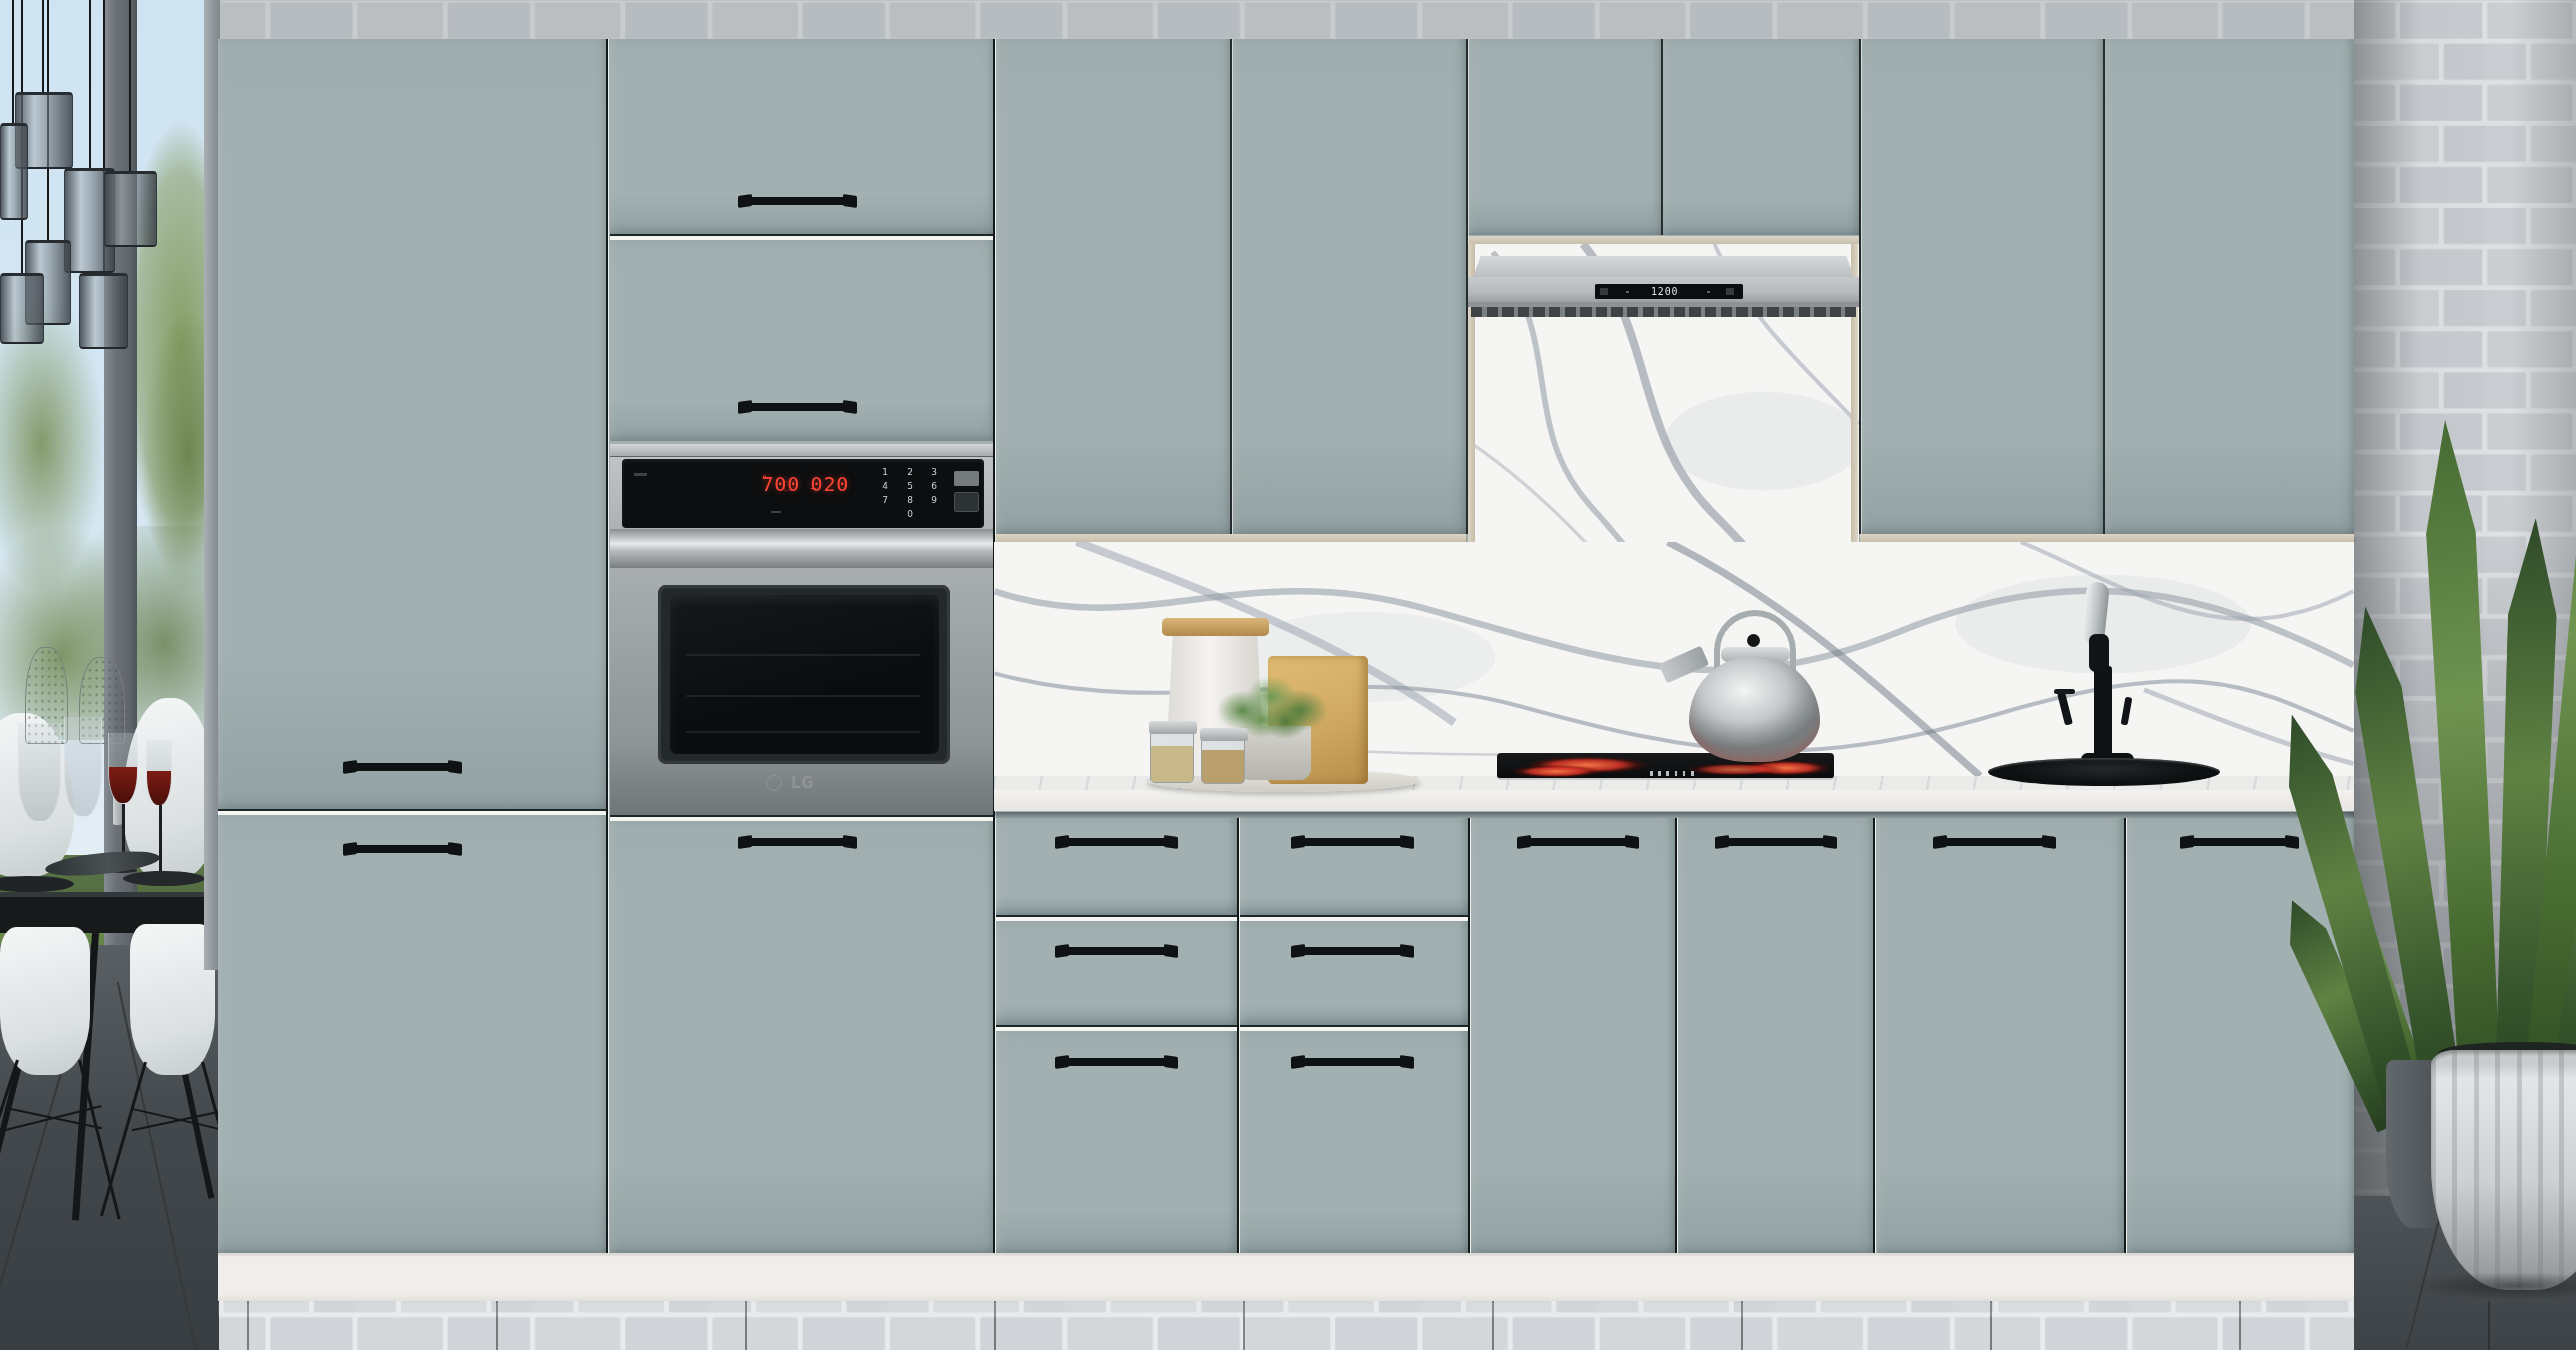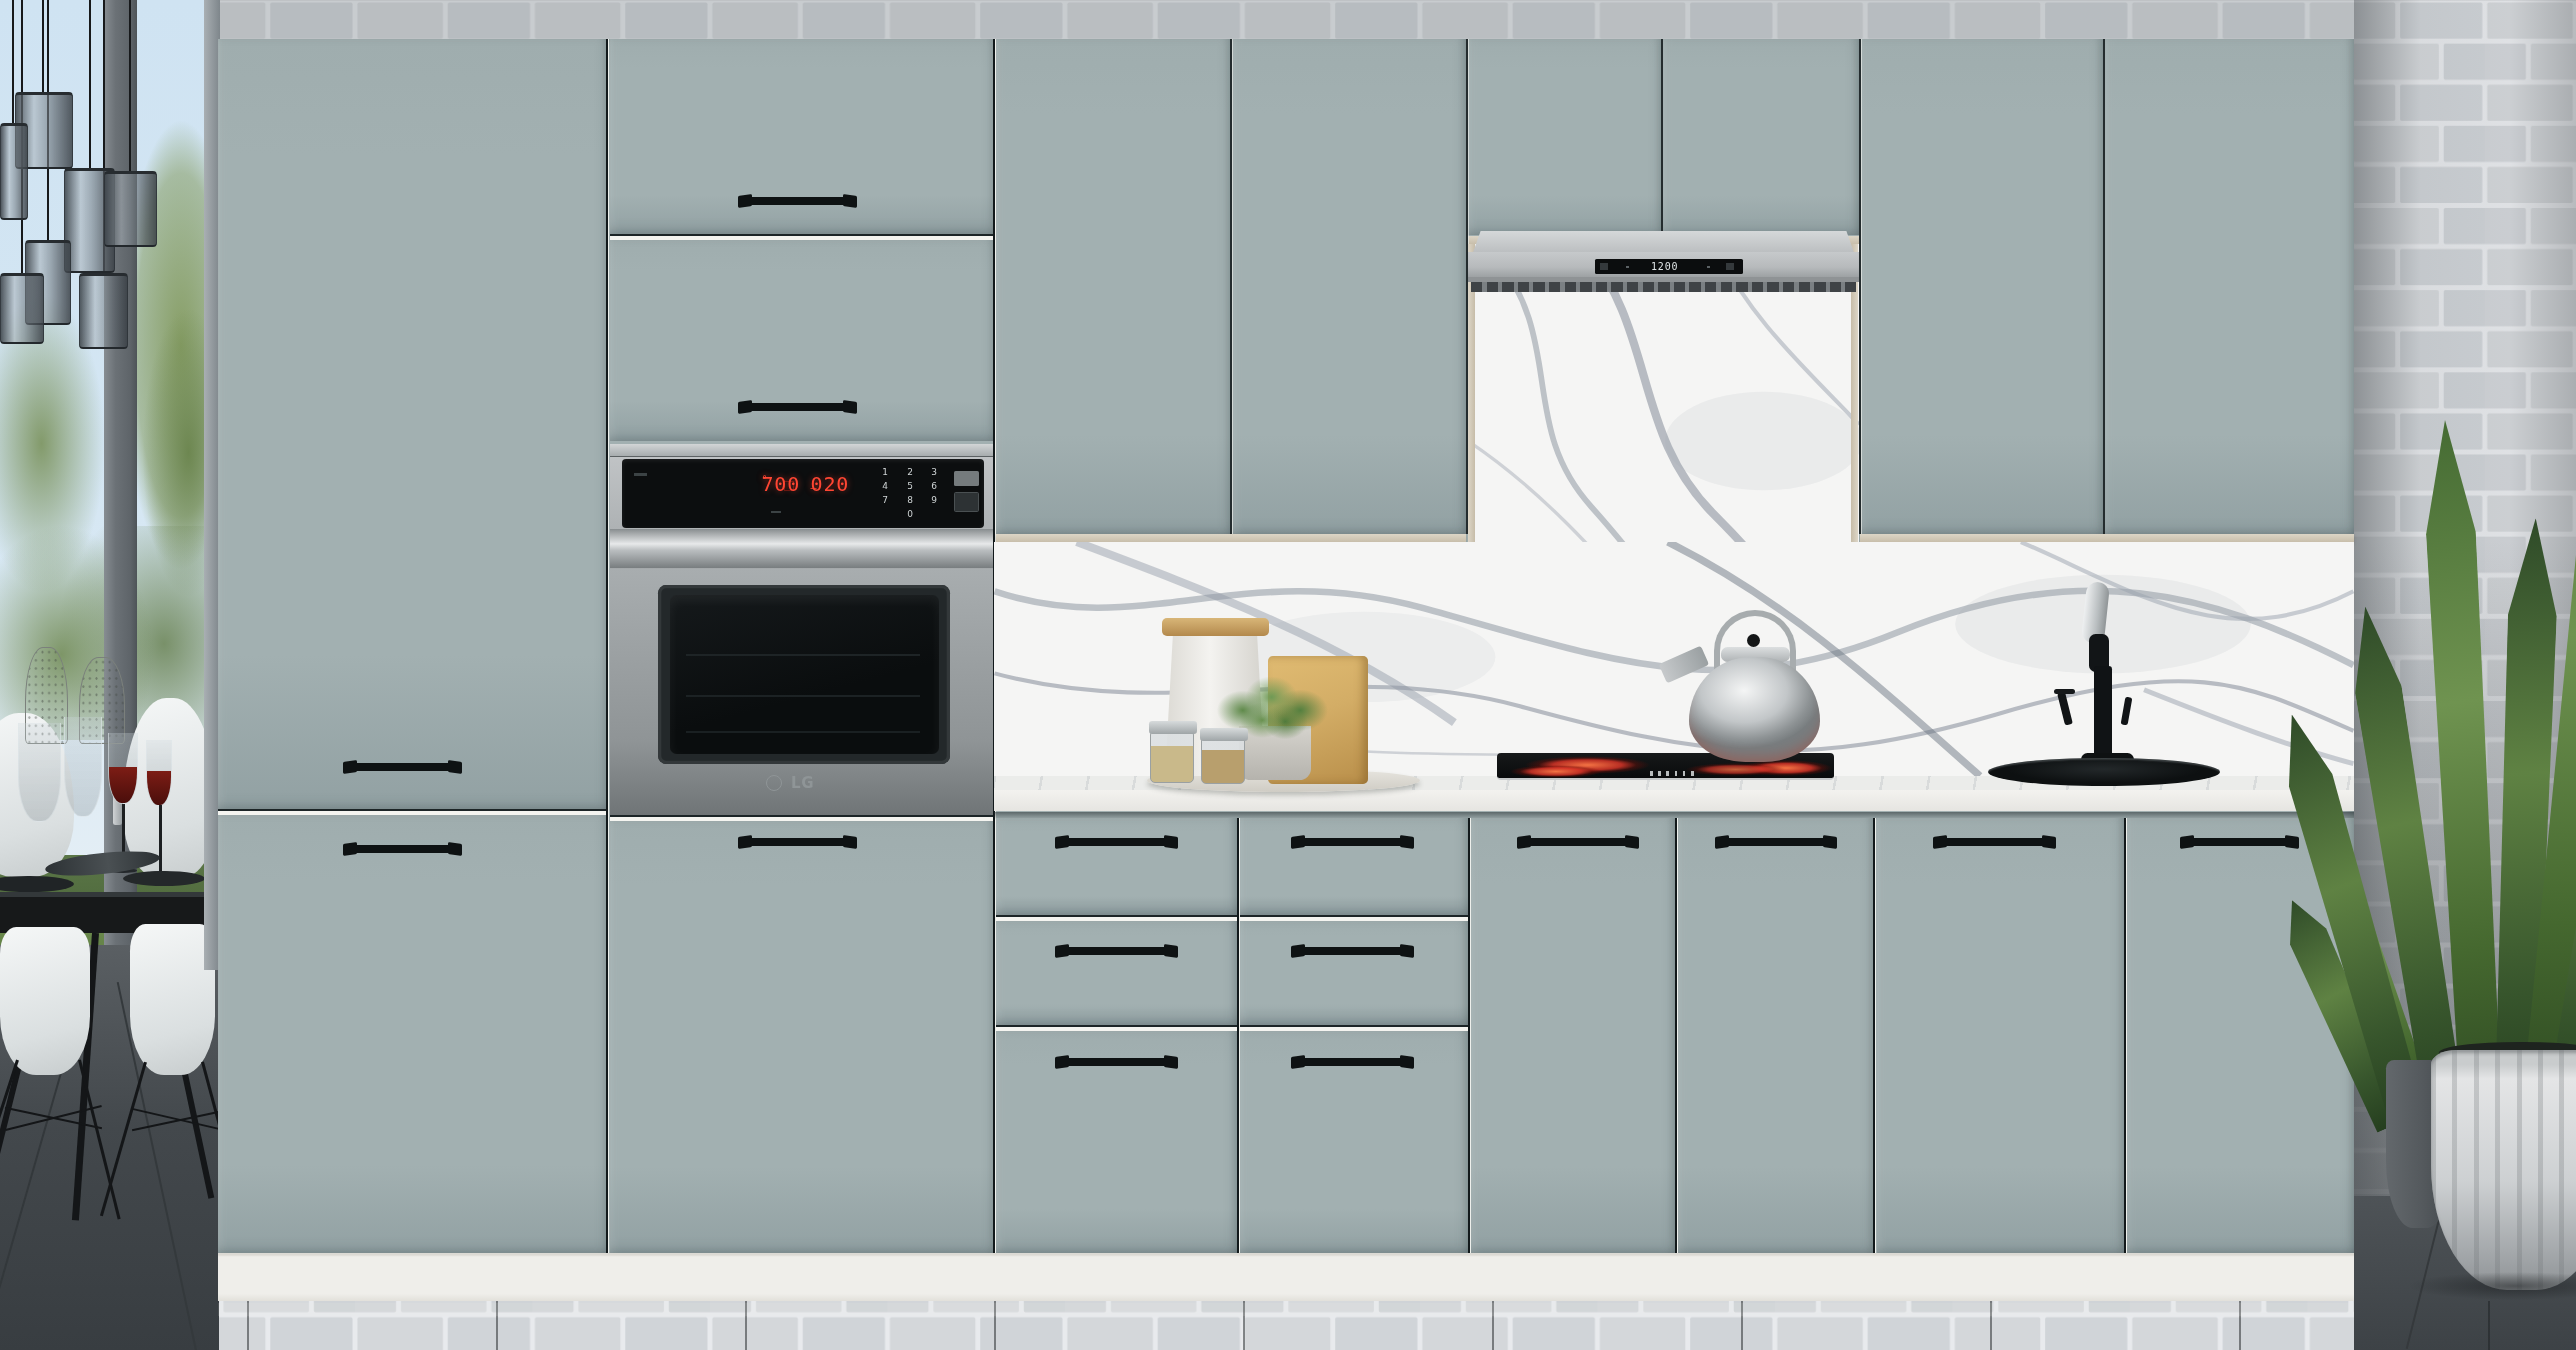--- a/index.html
+++ b/index.html
@@ -299,21 +299,21 @@
       <path d="M100,0 C260,60 420,120 560,220" fill="none" stroke="#8e97a3" stroke-width="10" opacity=".45"></path>
       <path d="M820,0 C960,70 1060,160 1200,285" fill="none" stroke="#6e7884" stroke-width="9" opacity=".5"></path>
       <path d="M1250,0 C1390,60 1500,140 1655,60" fill="none" stroke="#9aa2ad" stroke-width="5" opacity=".5"></path>
       <path d="M300,240 C480,270 700,250 900,270" fill="none" stroke="#a7aeb8" stroke-width="3" opacity=".5"></path>
       <path d="M1400,180 C1500,220 1580,250 1655,270" fill="none" stroke="#8e97a3" stroke-width="6" opacity=".45"></path>
       <ellipse cx="450" cy="140" rx="160" ry="55" fill="#9aa2ad" opacity=".10"></ellipse>
       <ellipse cx="1350" cy="100" rx="180" ry="60" fill="#9aa2ad" opacity=".12"></ellipse>
     </svg>
   </div>
 
-  <div style="left:1468px;top:231px;width:465px;height:62px;">
+  <div style="left:1468px;top:256px;width:465px;height:62px;">
     <div style="left:5px;top:0;width:381px;height:21.4px;
          background:linear-gradient(180deg,#d5d8d9,#bcbfc1);clip-path:polygon(2% 0,98% 0,100% 100%,0 100%);"></div>
     <div style="left:0;top:21.4px;width:391px;height:25px;
          background:linear-gradient(180deg,#c6c9cb,var(--hood-steel) 60%,#9da1a3);">
       <div style="left:127px;top:6.6px;width:148px;height:15px;
            background:#0b0d0e;border-radius:1.6px;color:#e9edee;">
         <span style="left:5px;top:4.1px;width:8.2px;height:6.6px;background:#34393c;"></span>
         <span style="left:31px;top:6.6px;width:3.3px;height:2.5px;background:#5b6164;"></span>
         <span class="seg" style="left:56px;top:1.6px;font-size:10px;letter-spacing:0.8px;color:#dfe4e5;">1200</span>
         <span style="left:112px;top:6.6px;width:3.3px;height:2.5px;background:#5b6164;"></span>

